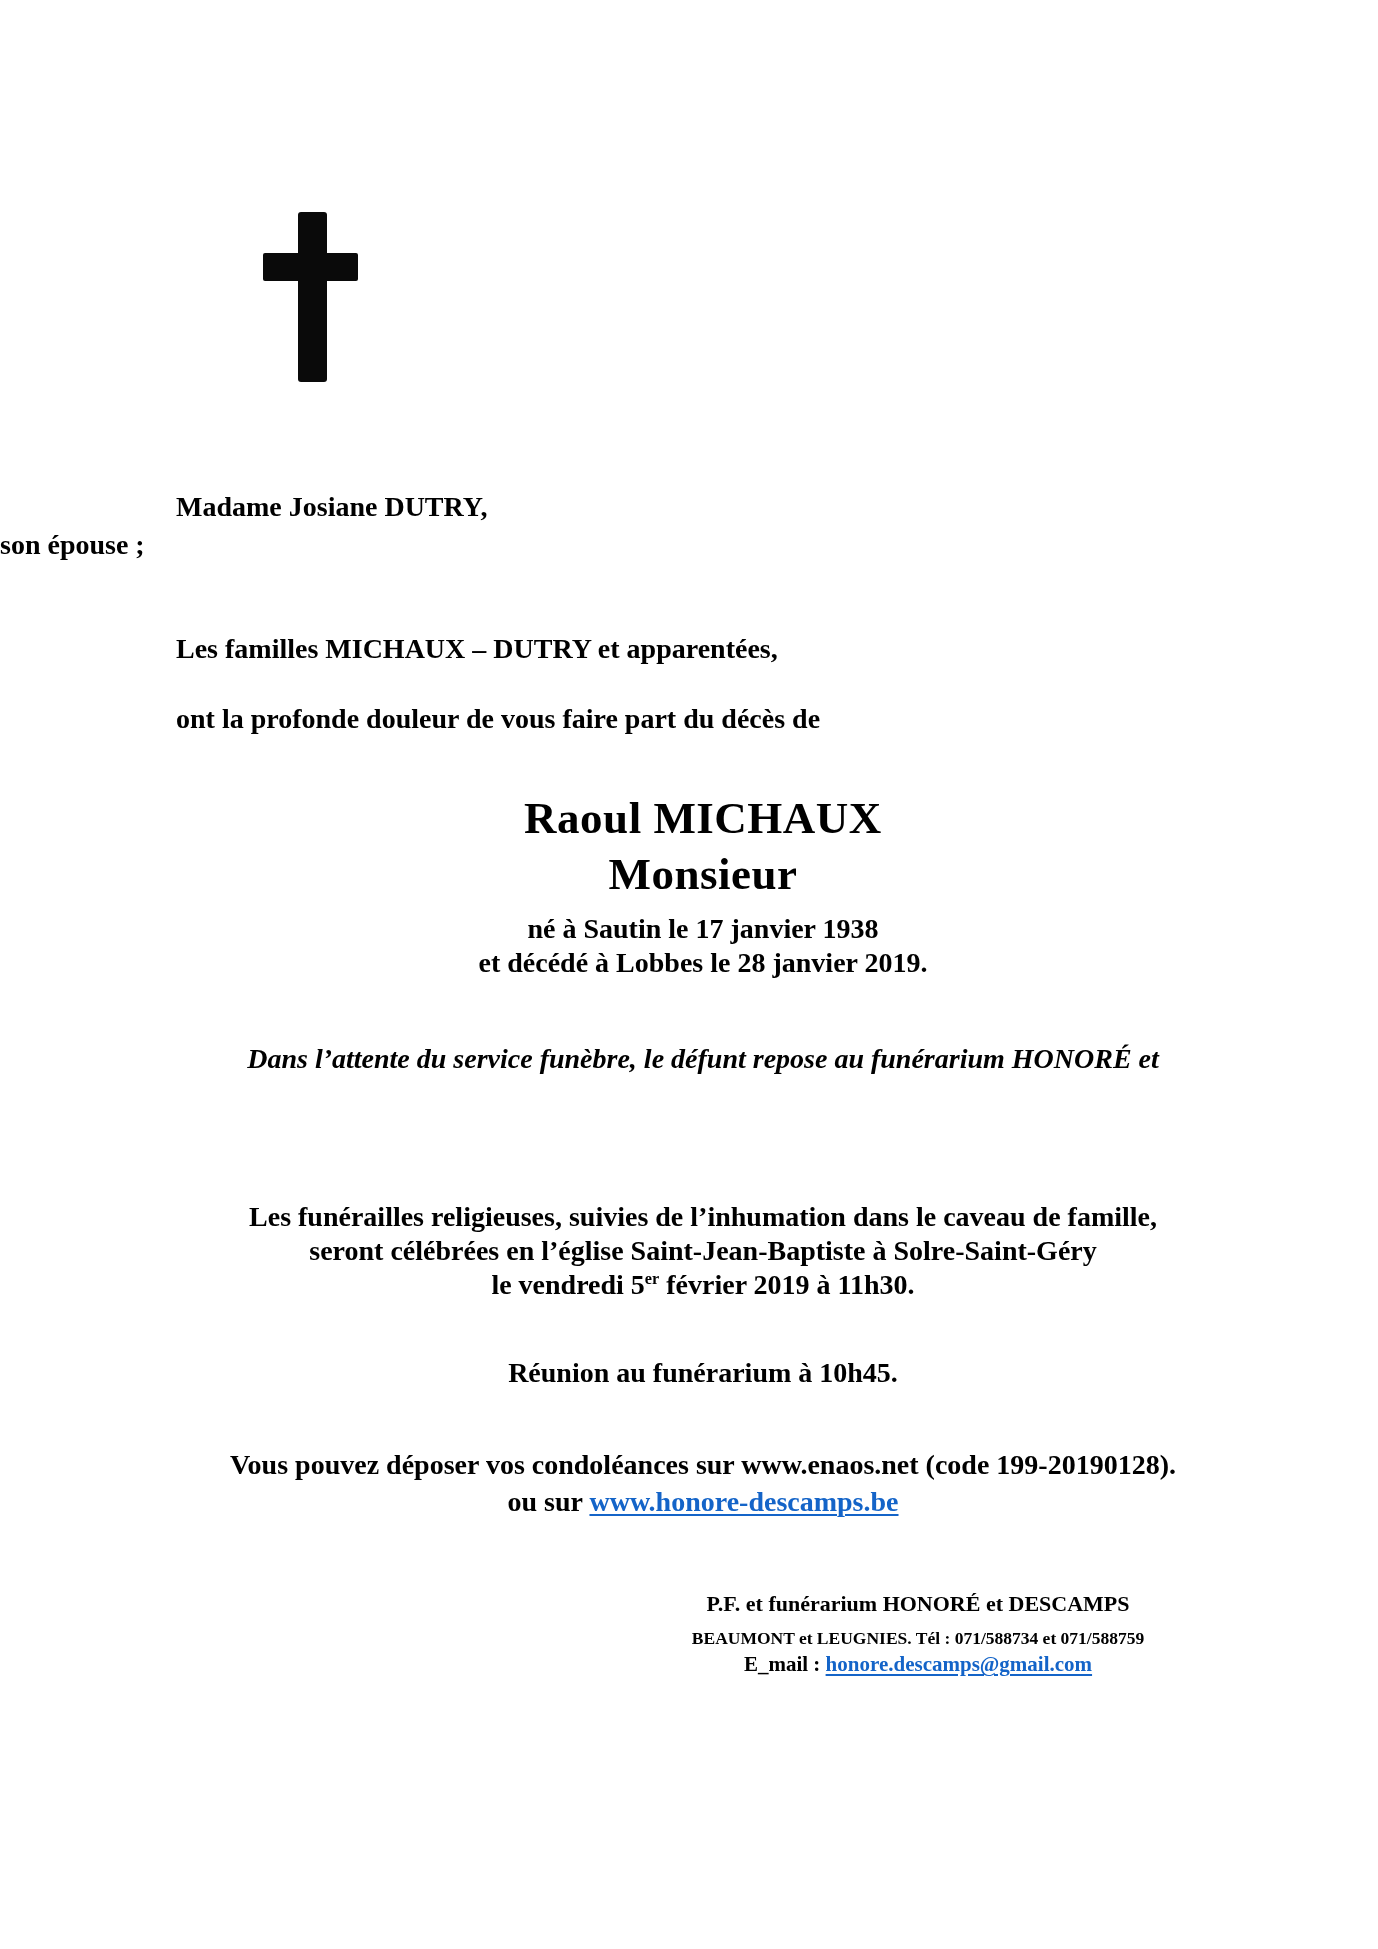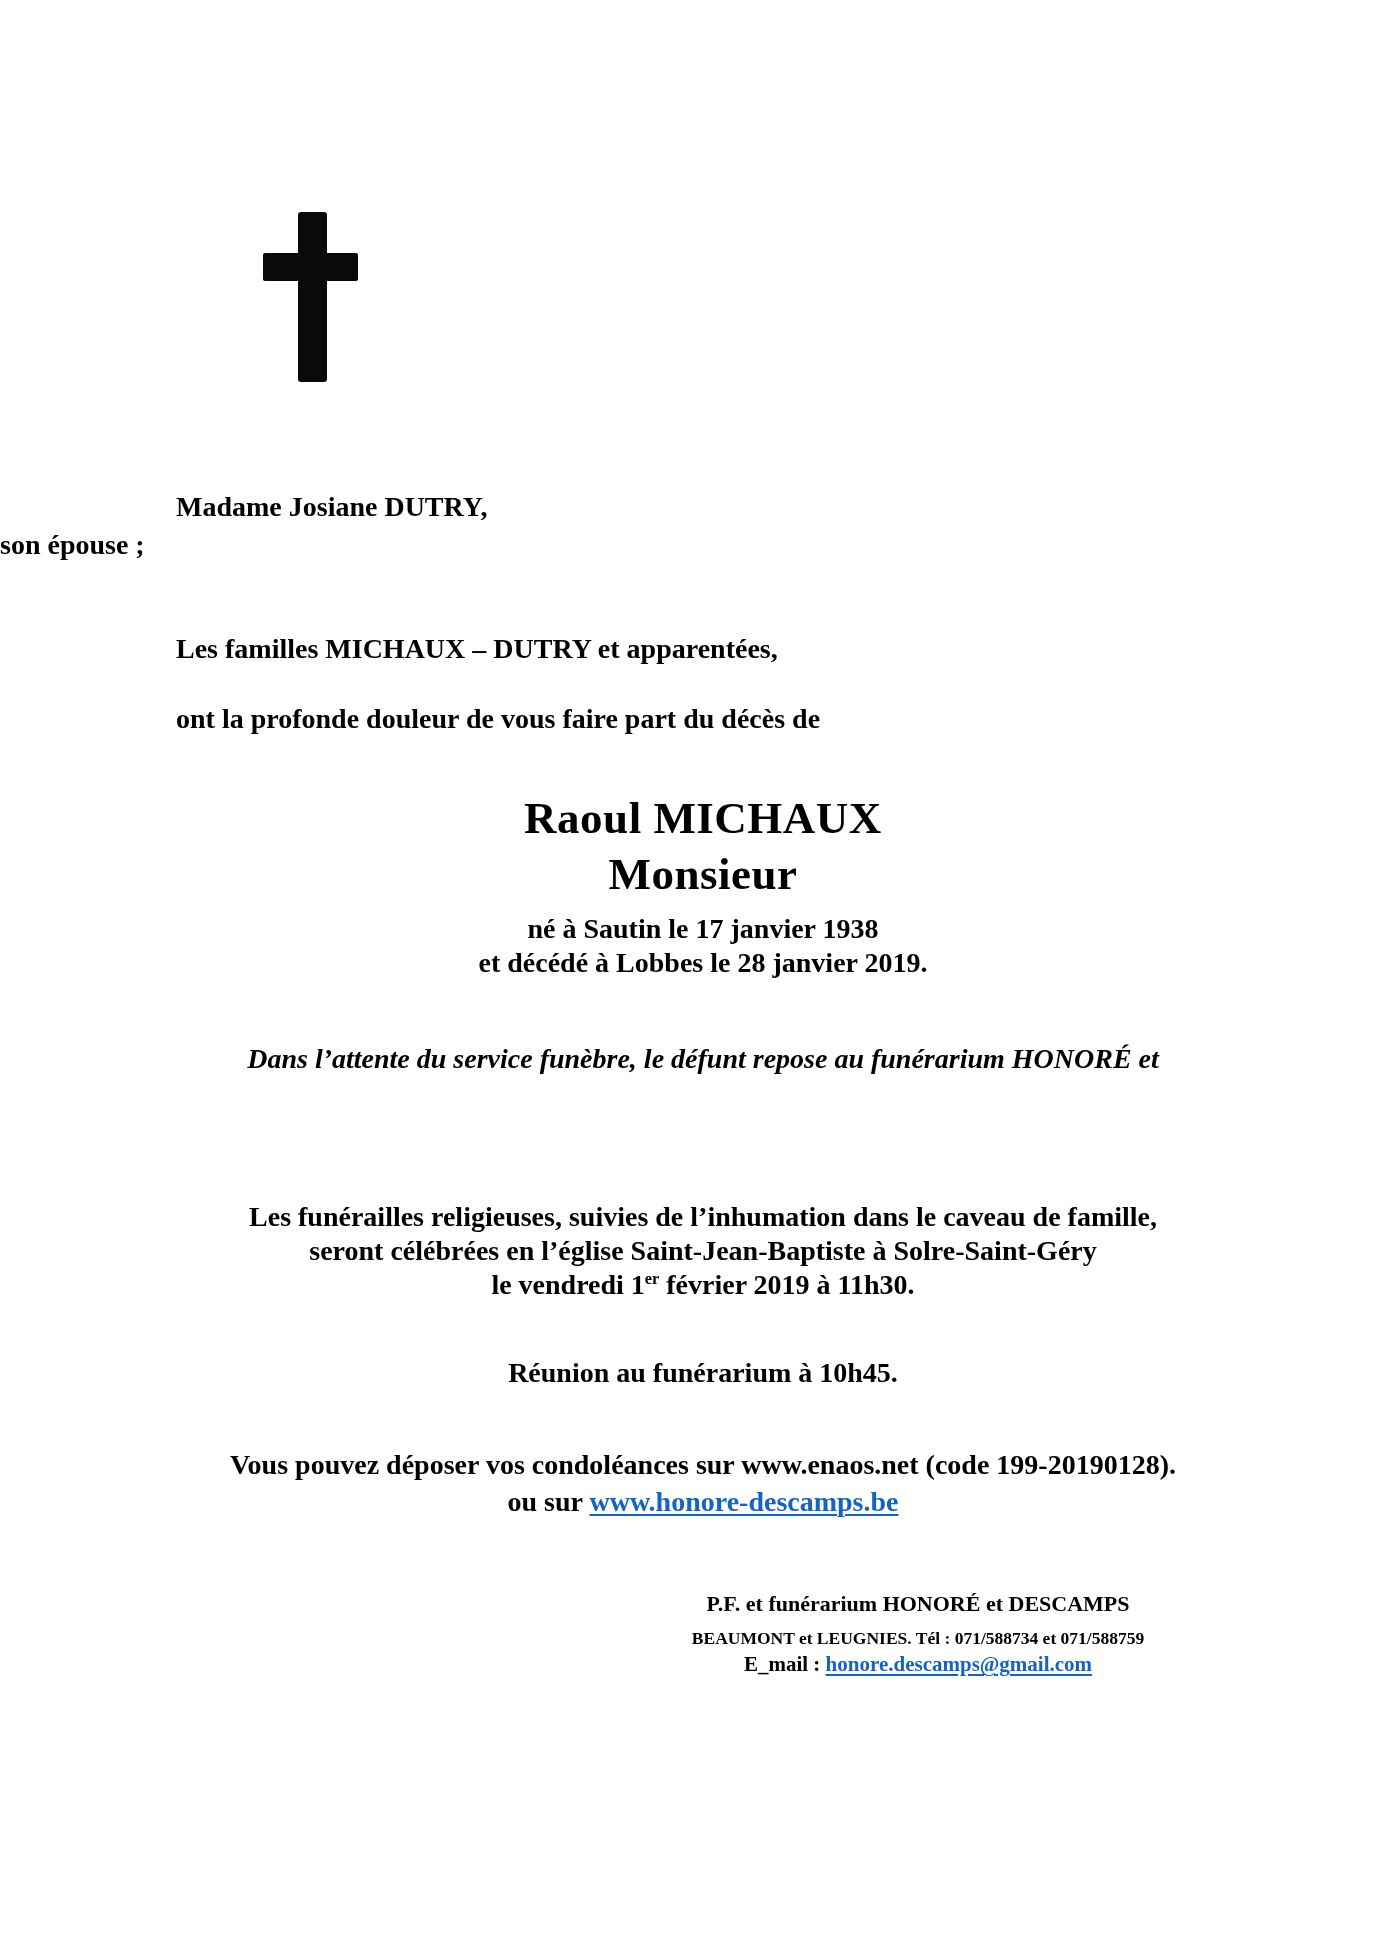--- a/index.html
+++ b/index.html
@@ -71,21 +71,21 @@
     <div class="line">et décédé à Lobbes le 28 janvier 2019.</div>
   </div>
 
   <div class="abs center-block body-size italic" style="top:1042px">
     <div class="line">Dans l’attente du service funèbre, le défunt repose au funérarium HONORÉ et</div>
   </div>
 
   <div class="abs center-block body-size" style="top:1200px">
     <div class="line">Les funérailles religieuses, suivies de l’inhumation dans le caveau de famille,</div>
     <div class="line">seront célébrées en l’église Saint-Jean-Baptiste à Solre-Saint-Géry</div>
-    <div class="line"><span>le vendredi 1</span><sup class="ord">er</sup><span> février 2019 à 11h30.</span></div>
+    <div class="line"><span>le vendredi 5</span><sup class="ord">er</sup><span> février 2019 à 11h30.</span></div>
   </div>
 
   <div class="abs center-block body-size" style="top:1356px">
     <div class="line">Réunion au funérarium à 10h45.</div>
   </div>
 
   <div class="abs center-block body-size" style="top:1446px; line-height:37px">
     <div class="line">Vous pouvez déposer vos condoléances sur www.enaos.net (code 199-20190128).</div>
     <div class="line"><span>ou sur </span><a class="doc-link">www.honore-descamps.be</a></div>
   </div>

